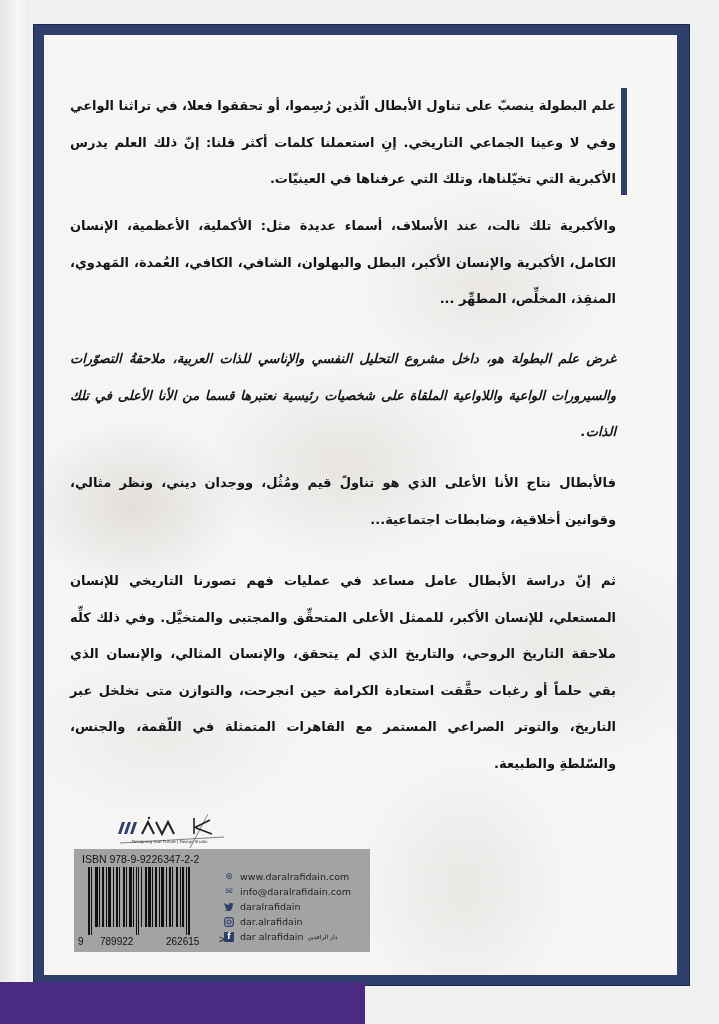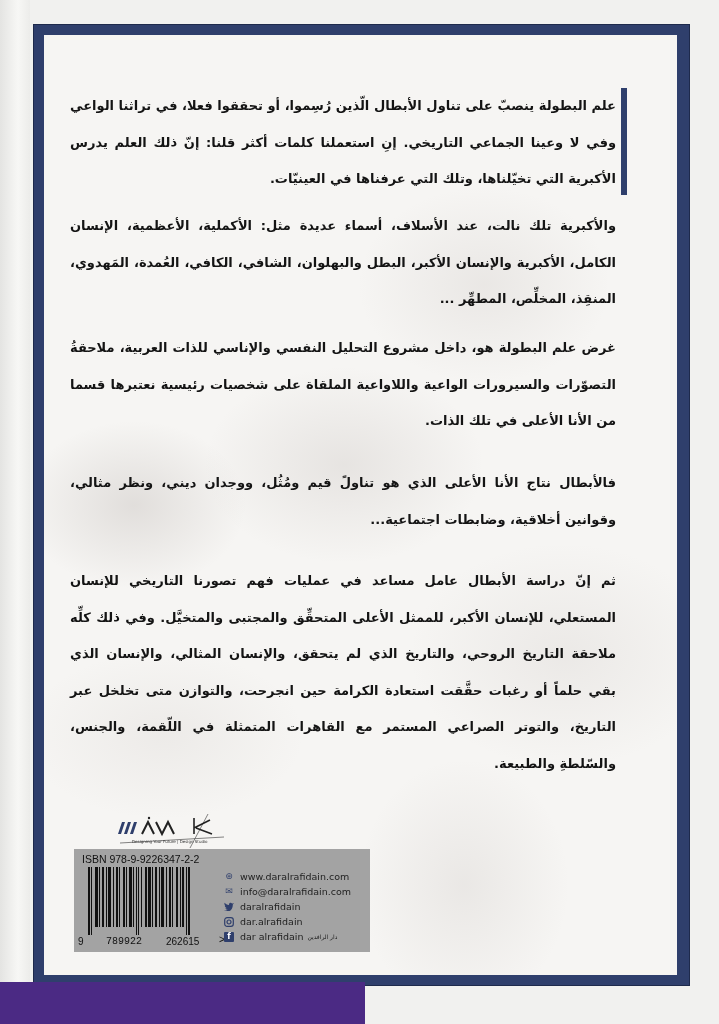--- a/index.html
+++ b/index.html
@@ -35,21 +35,21 @@
     }
     .text-block {
       position:absolute; left:70px; width:546px;
       direction:rtl; text-align:justify; text-align-last:right;
       color:#141414; font-family:"DejaVu Sans", sans-serif;
       font-size:13px; line-height:36.5px; font-weight:bold;
       margin:0;
     }
     #p1 { top:88px; }
     #p2 { top:208px; }
-    #p3 { top:330px; }
+    #p3 { top:341px;font-style:italic; }
     #p4 { top:465px; }
     #p5 { top:563px; }
 
     .logo {
       position:absolute; left:112px; top:812px; width:120px; height:36px;
     }
     .logo-tag {
       position:absolute; left:20px; top:27px;
       font-family:"DejaVu Sans", sans-serif; font-size:4px; color:#333;
     }
@@ -65,21 +65,21 @@
       position:absolute; left:14px; top:18px; width:128px; height:68px;
       display:flex; align-items:flex-start;
     }
     .bar { background:#111; height:60px; }
     .bar.guard { height:68px; }
     .bc-num {
       position:absolute; top:87px;
       font-family:"Liberation Sans", sans-serif; font-size:10px; color:#111;
     }
     .bc-first { left:4px; }
-    .bc-left { left:32px;font-family:Liberation Mono, monospace; }
+    .bc-left { left:26px; }
     .bc-right { left:92px; }
     .bc-arrow { left:145px; top:85px; font-size:10px; }
     .contacts {
       position:absolute; left:150px; top:20px;
       font-family:"DejaVu Sans", sans-serif; font-size:9.5px; color:#222;
       line-height:15px;
     }
     .contact-row { display:flex; align-items:center; white-space:nowrap; }
     .c-icon {
       width:10px; height:10px; margin-right:6px; display:inline-flex;

